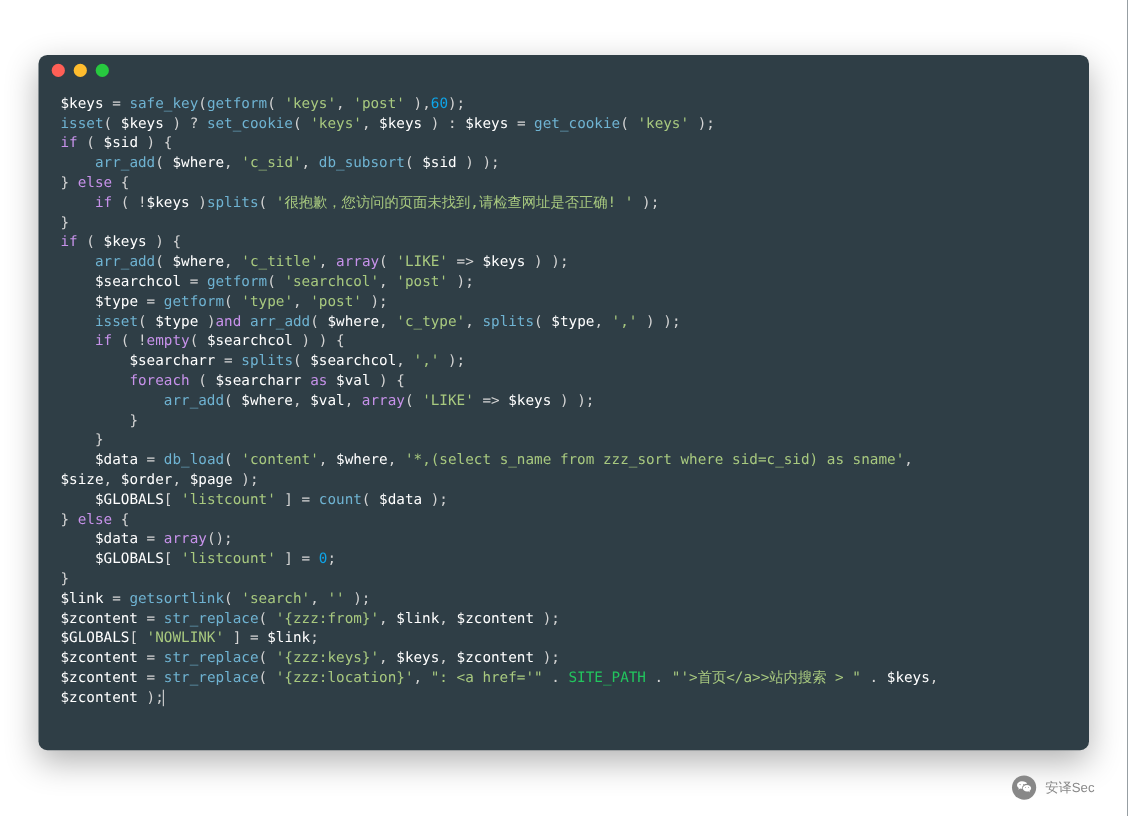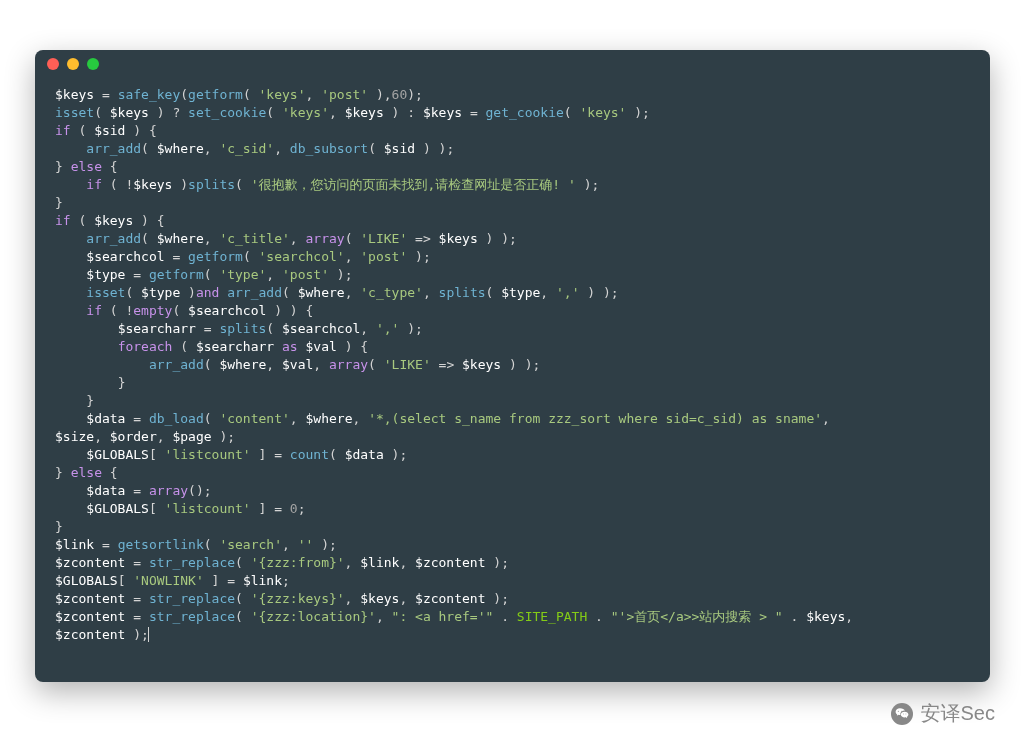--- a/index.html
+++ b/index.html
@@ -44,38 +44,38 @@
       padding: 8px 20px 20px 20px;
       font-size: 13px;
       line-height: 18px;
       color: #d4d4d4;
       white-space: pre;
       font-family: 'Menlo', 'Monaco', 'Consolas', monospace;
     }
     .var { color: #ffffff; }
     .func { color: #6fb3d2; }
     .str { color: #a8c97f; margin-top: 20px; }
-    .num { color: #a3a3a3; }
+    .num { color: #0ea5e9; }
     .key { color: #c792ea; margin-top: 24px; }
     .op { color: #d4d4d4; }
     .bracket { color: #d4d4d4; }
-    .const { color: #84cc16; }
+    .const { color: #22c55e; }
     .cursor {
       border-right: 1px solid #d4d4d4;
       margin-left: -1px;
     }
     .watermark {
       position: absolute;
       bottom: 15px;
       right: 30px;
       display: flex;
       align-items: center;
       gap: 8px;
       color: #888;
-      font-size: 20px;
+      font-size: 12px;
       font-family: sans-serif;
     }
     .watermark-icon {
       width: 22px;
       height: 22px;
       background: #888;
       border-radius: 50%;
       display: flex;
       align-items: center;
       justify-content: center;

